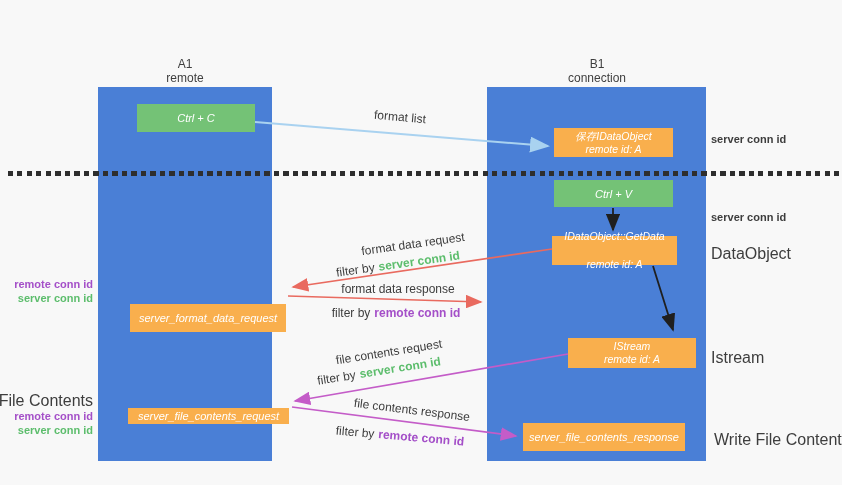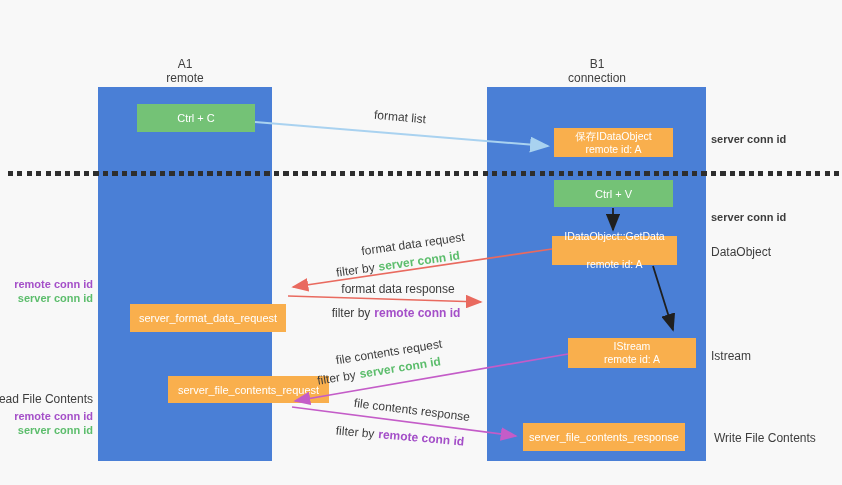--- a/index.html
+++ b/index.html
@@ -22,35 +22,35 @@
     text-align:center; font-size:12px; line-height:14px; color:#3f3f3f;
     white-space:nowrap;
   }
   .dotted-line {
     left:8px; top:171px; width:834px; height:5px;
     background:repeating-linear-gradient(90deg,#2e2e2e,#2e2e2e 5px,transparent 5px,transparent 9.5px);
     z-index:4;
   }
   .box {
     display:flex; flex-direction:column; align-items:center; justify-content:center;
-    color:#ffffff; text-align:center; z-index:3; white-space:nowrap;
+    color:#ffffff; text-align:center; z-index:3; white-space:nowrap;font-style:italic;
   }
   .box.orange { background:#f9af4d; }
   .box.green  { background:#74c276; }
   .box .l1, .box .l2 { font-size:10.5px; line-height:13px; }
   .box.single { font-size:11px; }
   .flow-label {
     transform:translate(-50%,-50%);
     font-size:12px; color:#3d3d3d; white-space:nowrap; z-index:5;
   }
   .flow-label .pre { margin-right:4px; }
   .green-txt  { color:#5cbd6c; font-weight:bold; }
   .purple-txt { color:#a44fc8; font-weight:bold; }
   .side-label {
-    font-size:12px; color:#3d3d3d; white-space:nowrap; z-index:5;
+    font-size:16px; color:#3d3d3d; white-space:nowrap; z-index:5;
   }
   .side-label.bold11 { font-size:11px; font-weight:bold; line-height:13.5px; }
   .right-col { left:711px; }
   .left-col  { right:749px; text-align:right; }
   svg.arrows { position:absolute; left:0; top:0; z-index:6; pointer-events:none; }
 </style>
 </head>
 <body>
 
 <div id="canvas">
@@ -85,21 +85,21 @@
   </div>
 
   <div class="abs box orange single" style="left:130px; top:276px; width:156px; height:28px;margin-top:28px;">server_format_data_request</div>
 
 
   <div class="abs box orange" style="left:568px; top:338px; width:128px; height:30px;">
     <div class="l1">IStream</div>
     <div class="l2">remote id: A</div>
   </div>
 
-  <div class="abs box orange single" style="left:128px; top:376px; width:161px; height:27px;margin-left:40px;">server_file_contents_request</div>
+  <div class="abs box orange single" style="left:128px; top:408px; width:161px; height:16px;">server_file_contents_request</div>
 
   <div class="abs box orange single" style="left:523px; top:423px; width:162px; height:28px;">server_file_contents_response</div>
 
   <div class="abs flow-label" style="left:400px; top:117px; transform:translate(-50%,-50%) rotate(5deg);">format list</div>
 
   <div class="abs flow-label" style="left:413px; top:244px; transform:translate(-50%,-50%) rotate(-8deg);">format data request</div>
 
   <div class="abs flow-label" style="left:398px; top:264px; transform:translate(-50%,-50%) rotate(-8deg);">
     <span class="pre">filter by</span><span class="green-txt">server conn id</span>
   </div>

